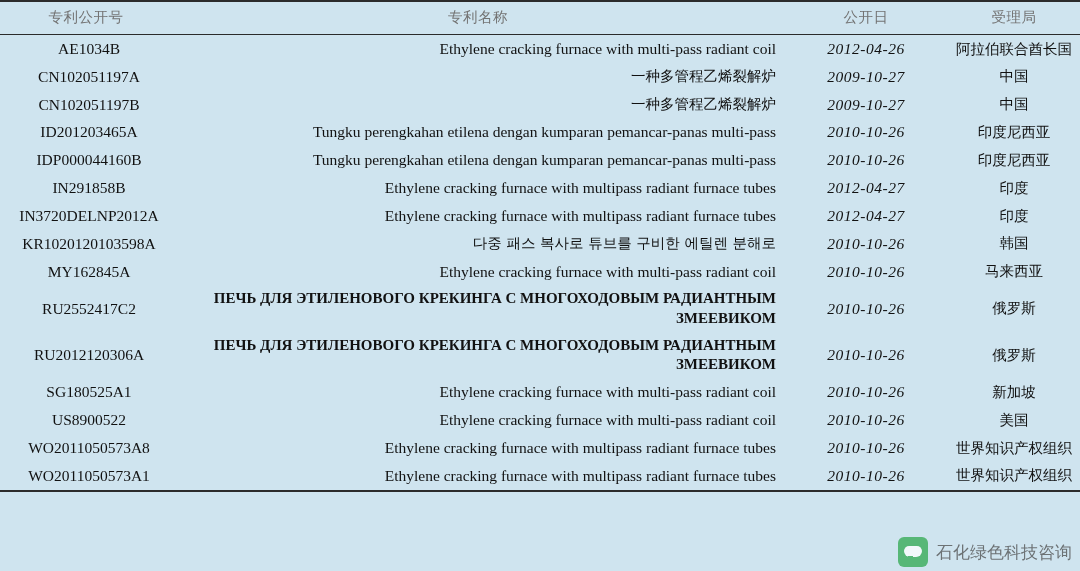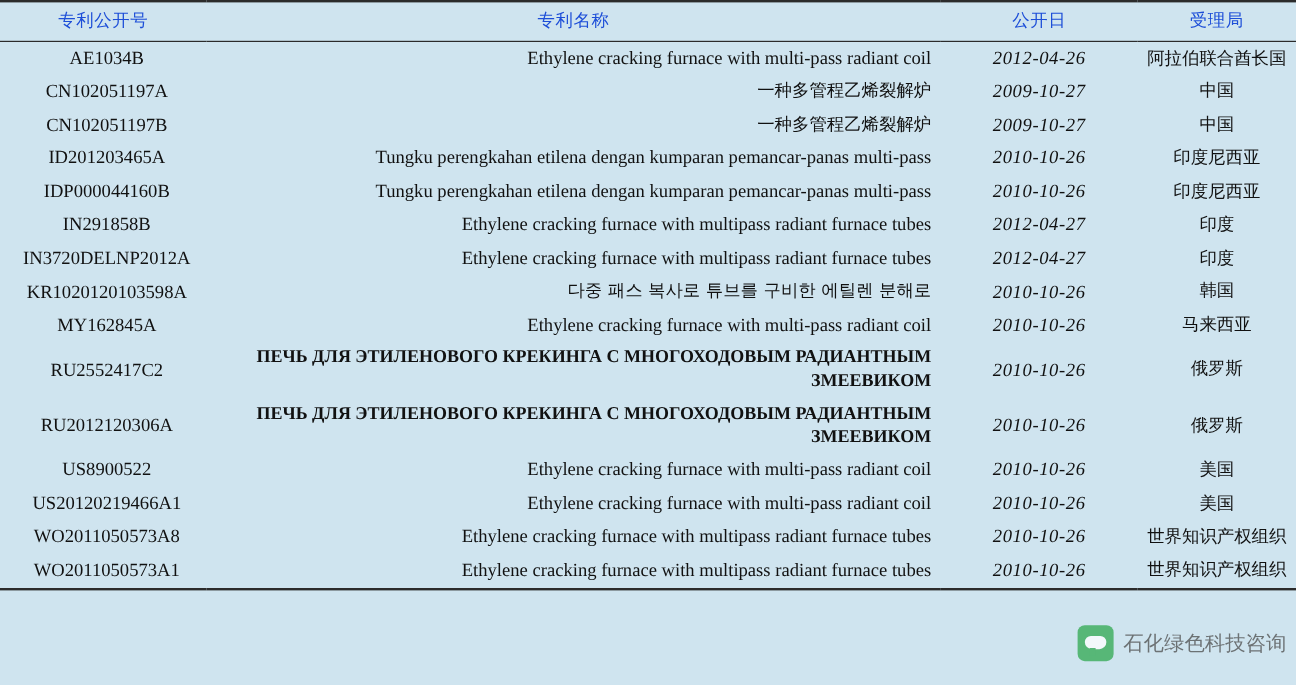--- a/index.html
+++ b/index.html
@@ -27,21 +27,21 @@
     background: #cfe4ef;
   }
   table.patent-table col.c-pub   { width: 172px; }
   table.patent-table col.c-name  { width: 612px; }
   table.patent-table col.c-date  { width: 164px; }
   table.patent-table col.c-office{ width: 132px; }
 
   thead th {
     font-size: 17px;
     font-weight: normal;
-    color: #1d4ed8;
+    color: #737373;
     padding: 6px 0 7px 0;
     border-top: 2px solid #2b2b2b;
     border-bottom: 1.5px solid #2b2b2b;
     text-align: center;
     letter-spacing: 0.5px;
   }
   tbody td {
     font-size: 15.5px;
     color: #111;
     padding: 4px 0 4px 0;
@@ -77,21 +77,21 @@
   }
   .cyr {
     font-family: "Liberation Serif", serif;
     font-size: 15px;
     font-weight: bold;
   }
   
   #watermark {
     position: absolute;
     right: 8px;
-    bottom: 20px;
+    bottom: 4px;
     display: flex;
     align-items: center;
     gap: 8px;
     opacity: 0.75;
     pointer-events: none;
   }
   #watermark .wm-logo {
     width: 30px;
     height: 30px;
     border-radius: 6px;
@@ -206,27 +206,27 @@
         <td class="date">2010-10-26</td>
         <td class="office cjk">俄罗斯</td>
       </tr>
       <tr>
         <td class="pub">RU2012120306A</td>
         <td class="name cyr">ПЕЧЬ ДЛЯ ЭТИЛЕНОВОГО КРЕКИНГА С МНОГОХОДОВЫМ РАДИАНТНЫМ ЗМЕЕВИКОМ</td>
         <td class="date">2010-10-26</td>
         <td class="office cjk">俄罗斯</td>
       </tr>
       <tr>
+        <td class="pub">SG180525A1</td>
+        <td class="name">Ethylene cracking furnace with multi-pass radiant coil</td>
+        <td class="date">2010-10-26</td>
+        <td class="office cjk">新加坡</td>
+      </tr>
+      <tr>
         <td class="pub">US8900522</td>
-        <td class="name">Ethylene cracking furnace with multi-pass radiant coil</td>
-        <td class="date">2010-10-26</td>
-        <td class="office cjk">美国</td>
-      </tr>
-      <tr>
-        <td class="pub">US20120219466A1</td>
         <td class="name">Ethylene cracking furnace with multi-pass radiant coil</td>
         <td class="date">2010-10-26</td>
         <td class="office cjk">美国</td>
       </tr>
       <tr>
         <td class="pub">WO2011050573A8</td>
         <td class="name">Ethylene cracking furnace with multipass radiant furnace tubes</td>
         <td class="date">2010-10-26</td>
         <td class="office cjk">世界知识产权组织</td>
       </tr>

